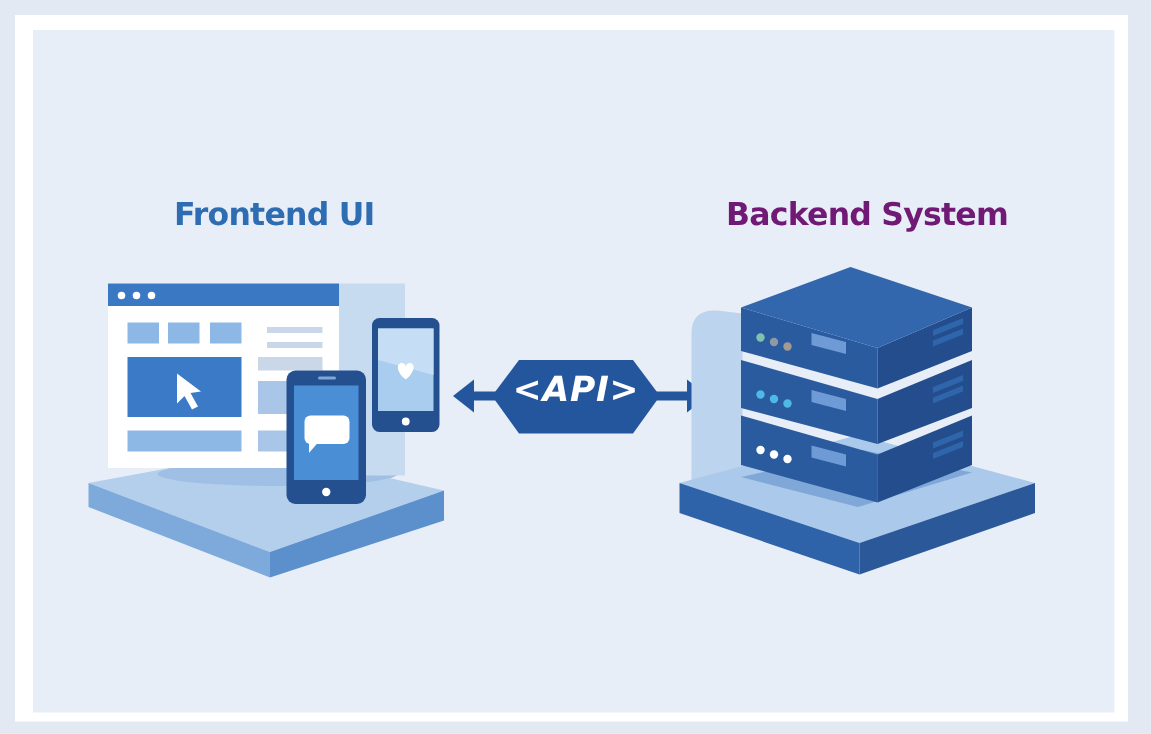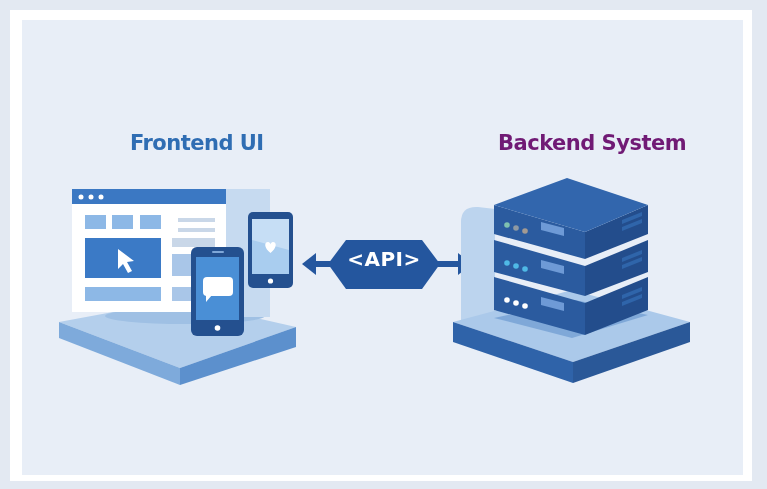--- a/index.html
+++ b/index.html
@@ -1,23 +1,23 @@
 <!DOCTYPE html>
 <html><head>
 <meta charset="utf-8">
 <style>
   html, body { margin:0; padding:0; }
   body { width:767px; height:489px; background:#e3e9f2; position:relative; overflow:hidden; font-family:"Liberation Sans", sans-serif; }
   .frame { position:absolute; left:10px; top:10px; width:742px; height:471px; background:#ffffff; }
   .canvas { position:absolute; left:22px; top:20px; width:721px; height:455px; background:#e8eef7; }
-  .title { position:absolute; font-family:"DejaVu Sans", sans-serif; font-weight:bold; font-size:21px; letter-spacing:-0.5px; white-space:nowrap;margin-left:14px; }
+  .title { position:absolute; font-family:"DejaVu Sans", sans-serif; font-weight:bold; font-size:21px; letter-spacing:-0.5px; white-space:nowrap; }
   .title-front { left:116px; top:131px; color:#2f6db3; }
   .title-back { left:484px; top:131px; color:#701a75; }
   svg.scene { position:absolute; left:0; top:0; }
-  .api-label { position:absolute; left:328px; top:247px; width:112px; text-align:center; color:#ffffff; font-family:"DejaVu Sans", sans-serif; font-weight:bold; font-size:20px; letter-spacing:0.5px; }
+  .api-label { position:absolute; left:328px; top:247px; width:112px; text-align:center; color:#ffffff; font-family:"DejaVu Sans", sans-serif; font-weight:bold; font-size:23px; letter-spacing:0.5px;font-style:italic; }
 </style>
 </head>
 <body>
 
 <div class="frame"></div>
 <div class="canvas"></div>
 
 <svg class="scene" width="767" height="489" viewBox="0 0 767 489">
 
   <g>

